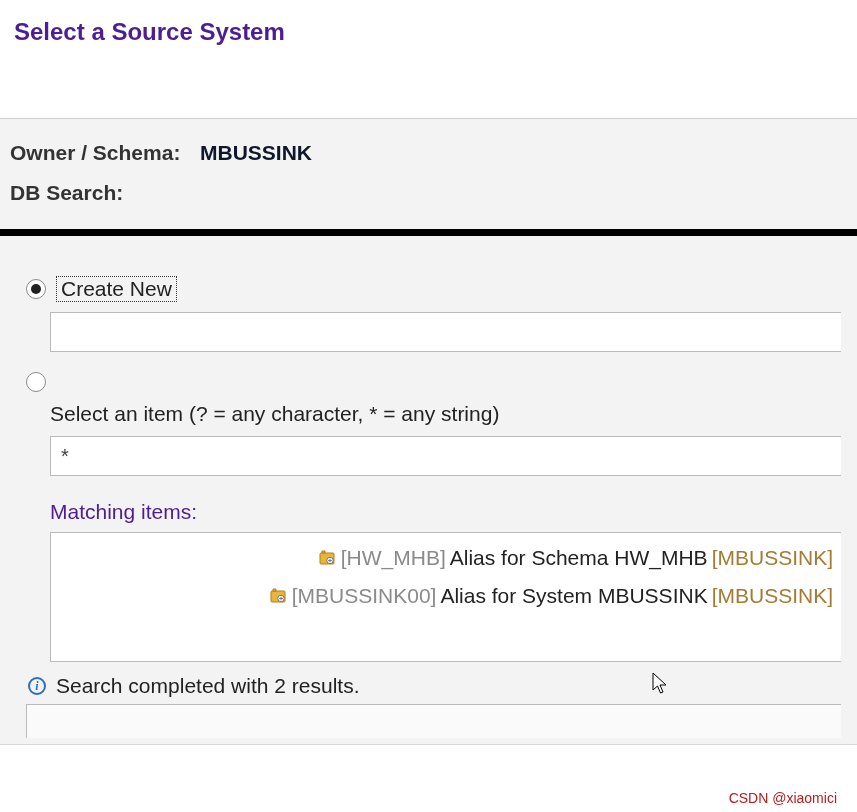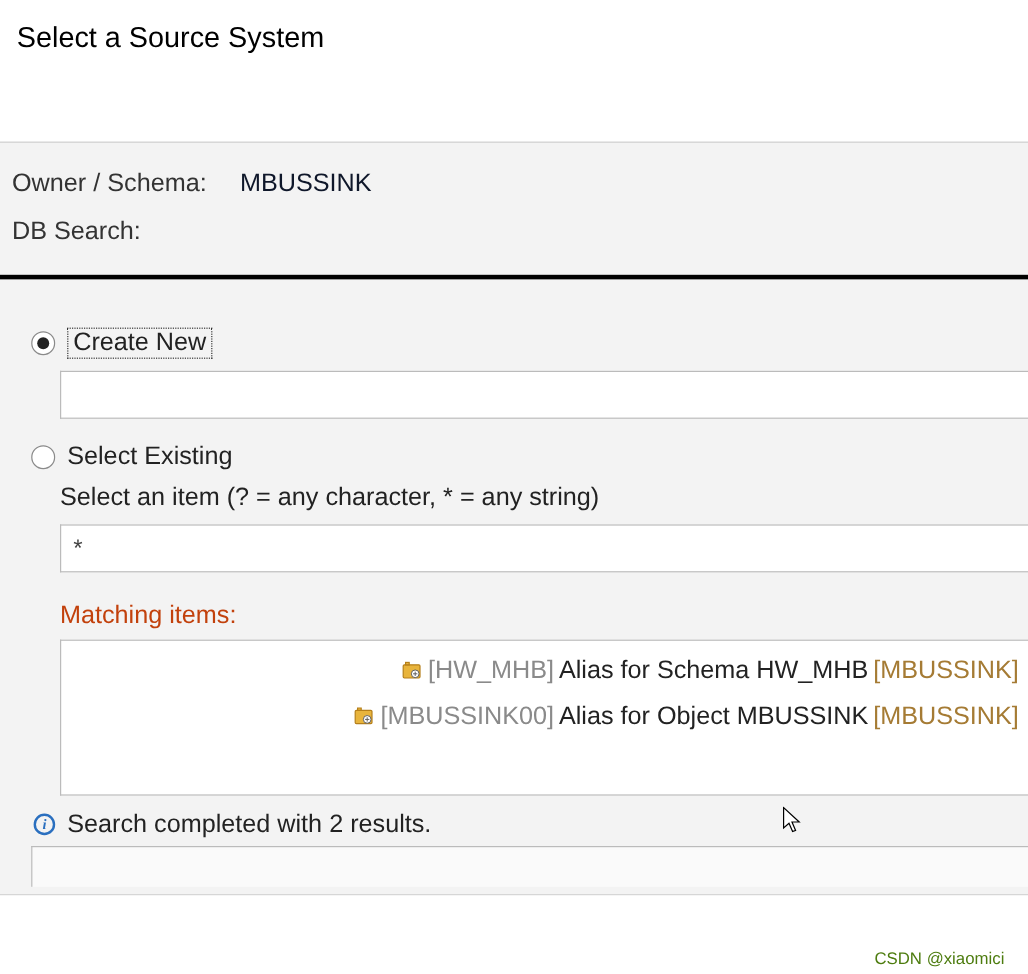--- a/index.html
+++ b/index.html
@@ -10,48 +10,49 @@
     body {
       font-family: "Segoe UI", Tahoma, Arial, sans-serif;
       background: #ffffff;
       width: 857px;
       height: 812px;
       overflow: hidden;
       position: relative;
     }
     .page-title {
       font-size: 24px;
-      font-weight: normal;
-      color: #000000;
+      font-weight: bold;
+      color: #4c1d95;
       padding: 18px 14px 0 14px;
     }
     .info-section {
       margin-top: 72px;
       border-top: 1px solid #d0d0d0;
-      border-bottom: 4px solid #000000;
+      border-bottom: 7px solid #000000;
       padding: 14px 10px 16px 10px;
       background: #f3f3f3;
+      font-weight: bold;
     }
     .info-row {
       display: flex;
       align-items: center;
       padding: 8px 0;
       font-size: 21px;
       color: #333;
     }
     .info-label {
       width: 190px;
       color: #333;
     }
     .info-value {
       color: #0f172a;
     }
     .form-section {
       background: #f3f3f3;
-      padding: 40px 0 6px 26px;
+      padding: 40px 16px 6px 26px;
       border-bottom: 1px solid #d6d6d6;
     }
     .radio-row {
       display: flex;
       align-items: center;
       margin-bottom: 10px;
       font-size: 21px;
       color: #222;
     }
     .radio-outer {
@@ -90,21 +91,21 @@
       color: #444;
     }
     .hint-text {
       font-size: 21px;
       color: #222;
       margin-left: 24px;
       margin-bottom: 10px;
     }
     .matching-label {
       font-size: 21px;
-      color: #c2410c;
+      color: #4c1d95;
       margin-left: 24px;
       margin-top: 24px;
       margin-bottom: 8px;
     }
     .matching-box {
       margin-left: 24px;
       border: 1px solid #bbb;
       border-right: none;
       background: #fff;
       height: 130px;
@@ -162,21 +163,21 @@
       border-bottom: none;
       background: #fafafa;
       padding: 2px 8px;
       font-size: 18px;
     }
     .watermark {
       position: absolute;
       bottom: 6px;
       right: 20px;
       font-size: 14px;
-      color: #4d7c0f;
+      color: #b91c1c;
       font-family: Arial, sans-serif;
     }
     .cursor {
       position: absolute;
       left: 652px;
       top: 672px;
       pointer-events: none;
     }
   </style>
 </head>
@@ -201,21 +202,20 @@
         <span class="radio-inner"></span>
       </span>
     <span class="radio-label-focused">Create New</span>
   </div>
   <input type="text" class="text-input" value="" style="">
 
   <div class="radio-row">
     <span class="radio-outer">
         <span class="radio-inner"></span>
       </span>
-    <span>Select Existing</span>
   </div>
 
   <div class="hint-text">Select an item (? = any character, * = any string)</div>
   <input type="text" class="text-input" value="*" style="">
 
   <div class="matching-label">Matching items:</div>
   <div class="matching-box">
     <div class="list-item">
       <span class="item-icon">
         <svg width="16" height="16" viewBox="0 0 16 16">
@@ -232,21 +232,21 @@
     <div class="list-item">
       <span class="item-icon">
         <svg width="16" height="16" viewBox="0 0 16 16">
             <rect x="1" y="3" width="14" height="11" rx="1" fill="#E8B43C" stroke="#B57F1A" stroke-width="1"></rect>
             <path d="M3 1 L6 1 L6 3 L3 3 Z" fill="#E8B43C" stroke="#B57F1A" stroke-width="1"></path>
             <circle cx="11" cy="10.5" r="3.2" fill="#fff" stroke="#5B5B5B" stroke-width="0.8"></circle>
             <path d="M9.2 10.5 L12.8 10.5 M11 8.7 L11 12.3" stroke="#5B5B5B" stroke-width="0.8"></path>
           </svg>
       </span>
       <span class="bracket-gray">[MBUSSINK00]</span>
-      <span class="mid-text">Alias for Object MBUSSINK</span>
+      <span class="mid-text">Alias for System MBUSSINK</span>
       <span class="bracket-tan">[MBUSSINK]</span>
     </div>
   </div>
 
   <div class="status-row">
     <span class="info-icon">i</span>
     <span>Search completed with 2 results.</span>
   </div>
   <input type="text" class="bottom-input" style="">
 </div>

